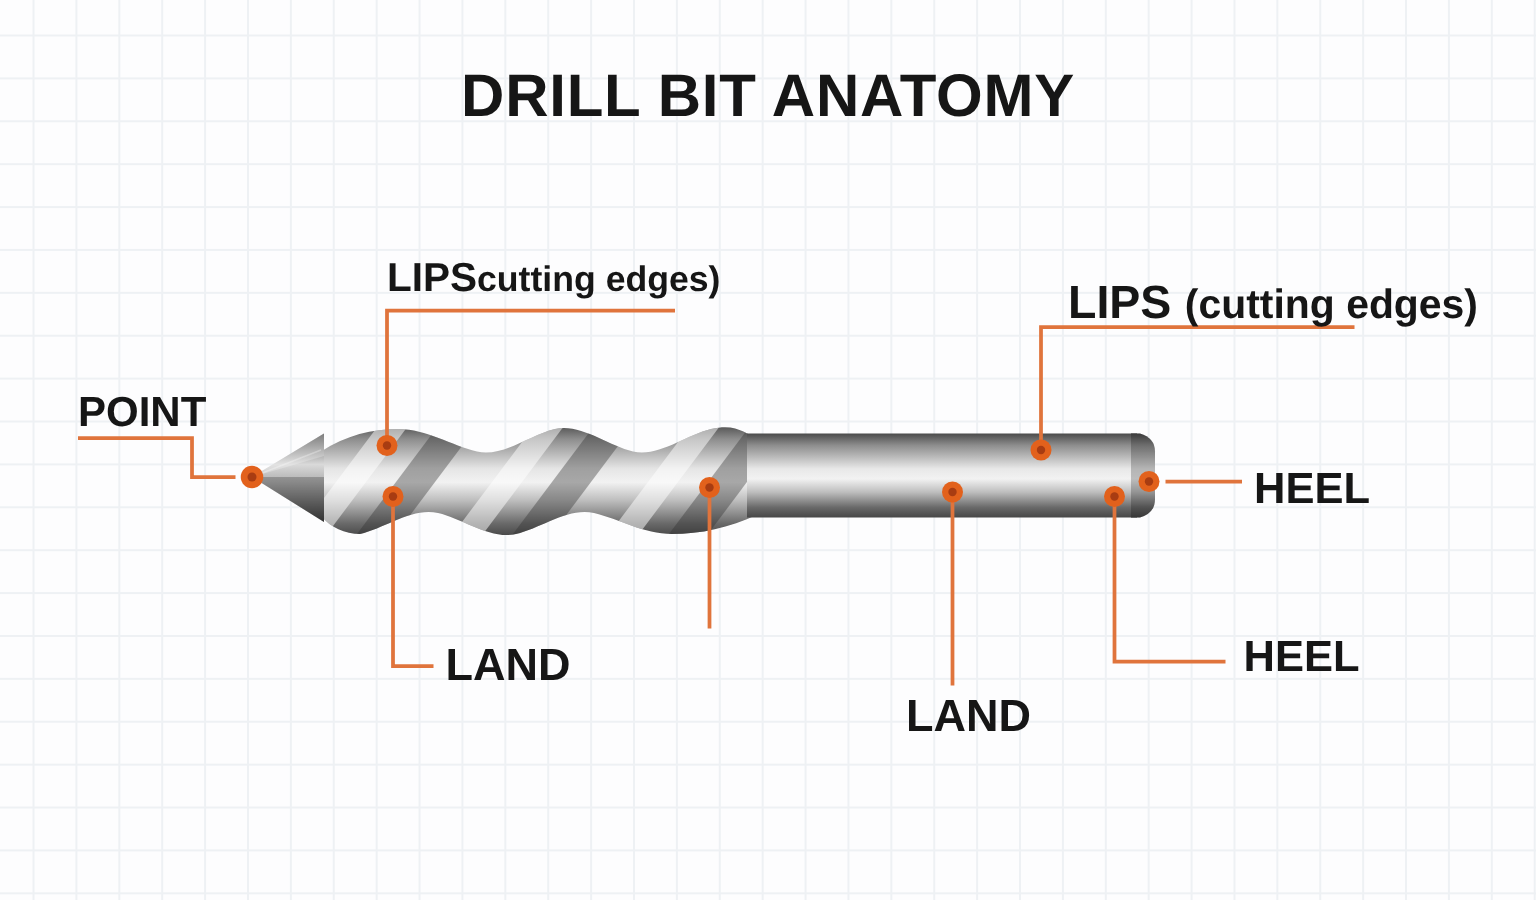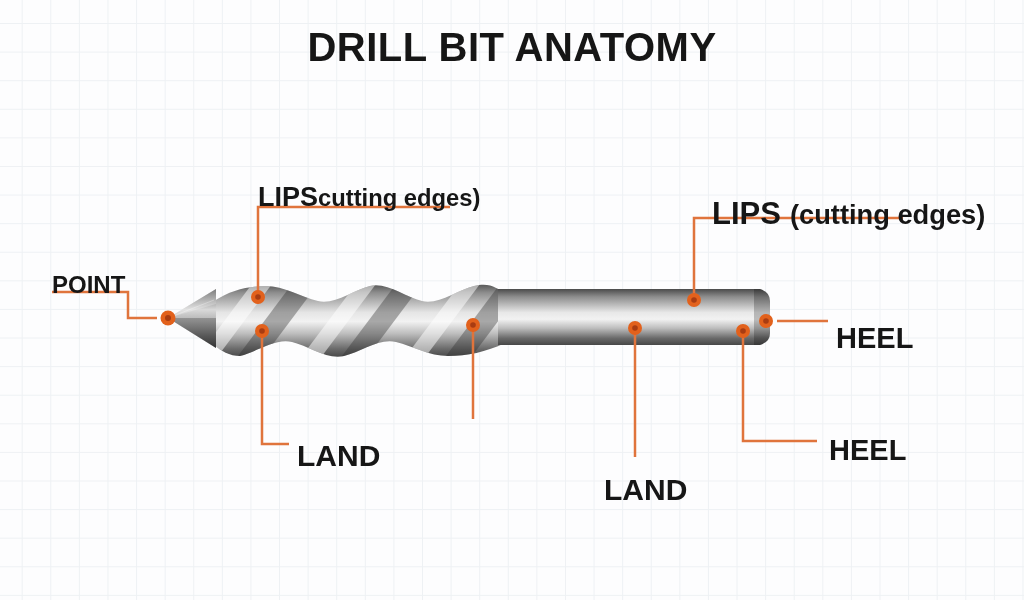--- a/index.html
+++ b/index.html
@@ -15,44 +15,43 @@
     overflow: hidden;
     background-color: var(--canvas-bg, #fdfdfe);
     background-image:
       linear-gradient(to right, var(--grid-line, #eef1f4) 1px, transparent 1px),
       linear-gradient(to bottom, var(--grid-line, #eef1f4) 1px, transparent 1px);
     background-size: 28.6px 28.6px;
     background-position: 21.7px 23px;
   }
   .header { position: absolute; top: 0; left: 0; width: 100%; text-align: center; }
   .title {
-    margin: 1px;
+    margin: 18px;
     padding-top: 26px;
     font-size: 40px;
     line-height: 1.0;
     font-weight: 800;
     letter-spacing: 0.5px;
     color: var(--text-color, #141414);
   }
   .subtitle {
     margin: 2px 0 0 0;
     font-size: 27px;
     font-weight: 500;
     letter-spacing: 0.2px;
     color: #242424;
   }
   .lbl {
     position: absolute;
     font-weight: 800;
     color: var(--text-color, #161616);
     white-space: nowrap;
     line-height: 1;
-    margin-top: 12px;
-  }
-  .lbl-point       { left: 52px;  top: 261px; font-size: 24px; text-align: right; }
+  }
+  .lbl-point       { left: 52px;  top: 261px; font-size: 28px; text-align: right; }
   .lbl-lips-left   { left: 258px; top: 172px; font-size: 27px; }
   .lbl-lips-right  { left: 712px; top: 186px; font-size: 31px; }
   .lbl-land-left   { left: 297px; top: 429px; font-size: 30px; }
   .lbl-flutes      { left: 440px; top: 425px; font-size: 30px; }
   .lbl-land-bottom { left: 604px; top: 463px; font-size: 30px; }
   .lbl-heel-top    { left: 836px; top: 312px; font-size: 29px; }
   .lbl-heel-bottom { left: 829px; top: 424px; font-size: 29px; }
   .lbl .detail { font-size: 0.88em; }
   .lbl-lips-right .detail { margin-left: 9px; }
   .stage { position: absolute; left: 0; top: 0; }

